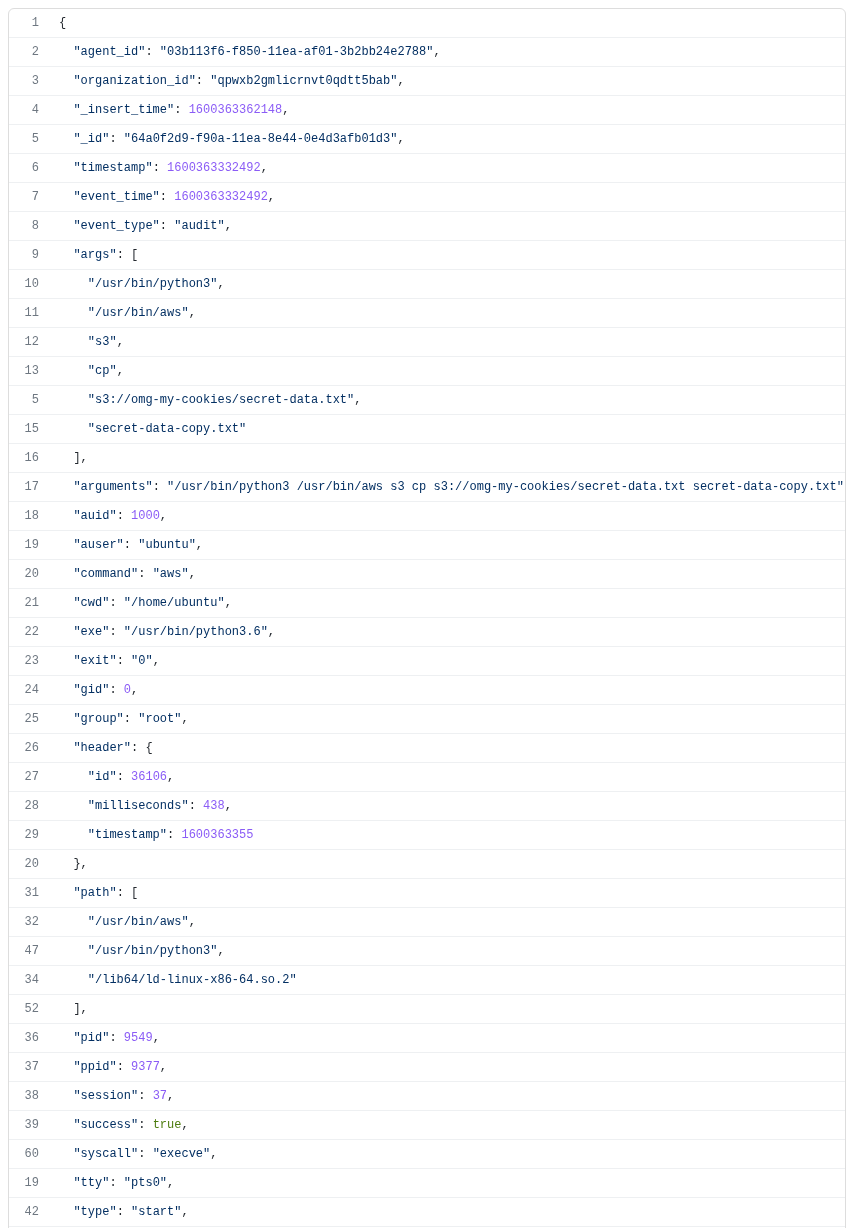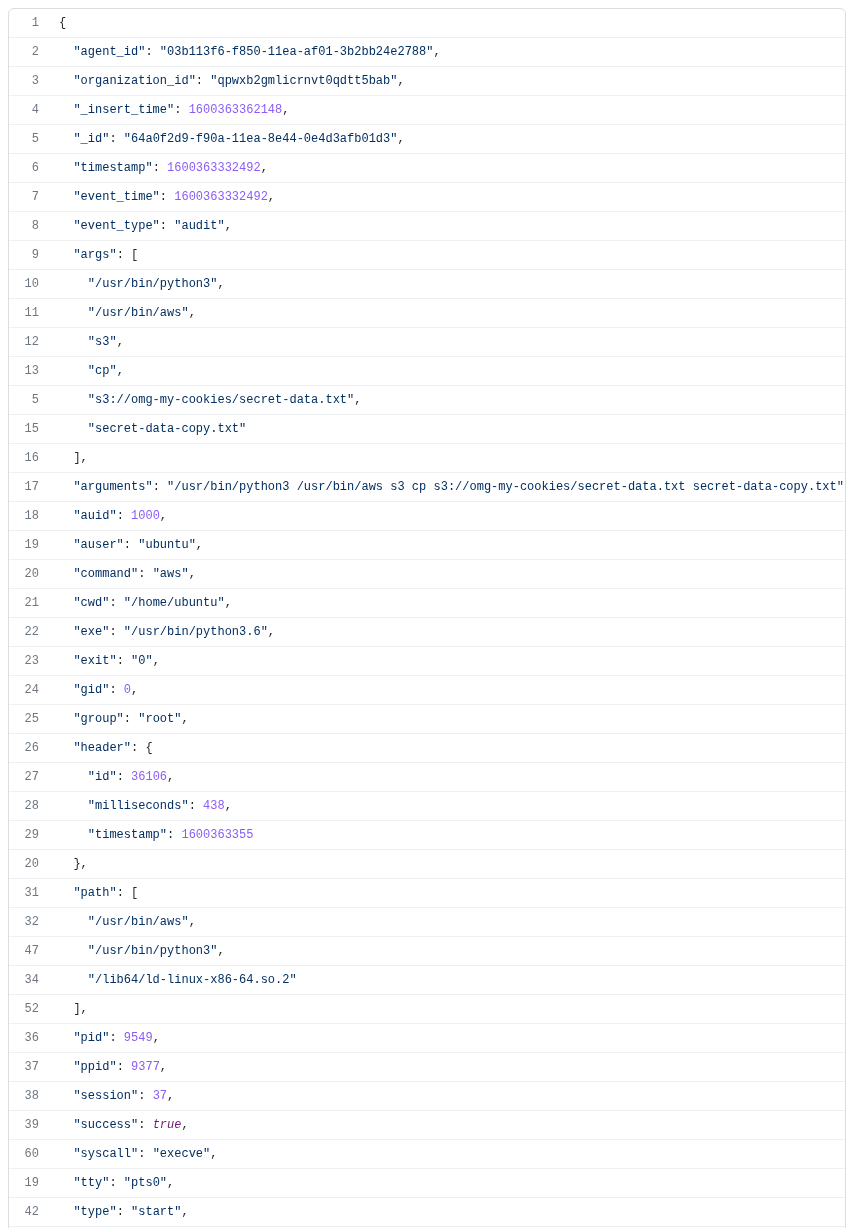--- a/index.html
+++ b/index.html
@@ -42,21 +42,21 @@
     padding: 4px 10px;
     white-space: pre;
     line-height: 20px;
     font-size: 12px;
     vertical-align: top;
     color: #24292f;
   }
   .s-key { color: #032f62; }
   .s-str { color: #032f62; }
   .s-num { color: #8b5cf6; }
-  .s-bool { color: #701a75; font-style: italic; }
+  .s-bool { color: #4d7c0f; }
   .s-punct { color: #24292f; }
 </style>
 </head>
 <body>
 
 <div class="gist-container">
   <table class="code-table">
     <tbody id="code-body">
         <tr class="code-row">
           <td class="line-number">1</td>

